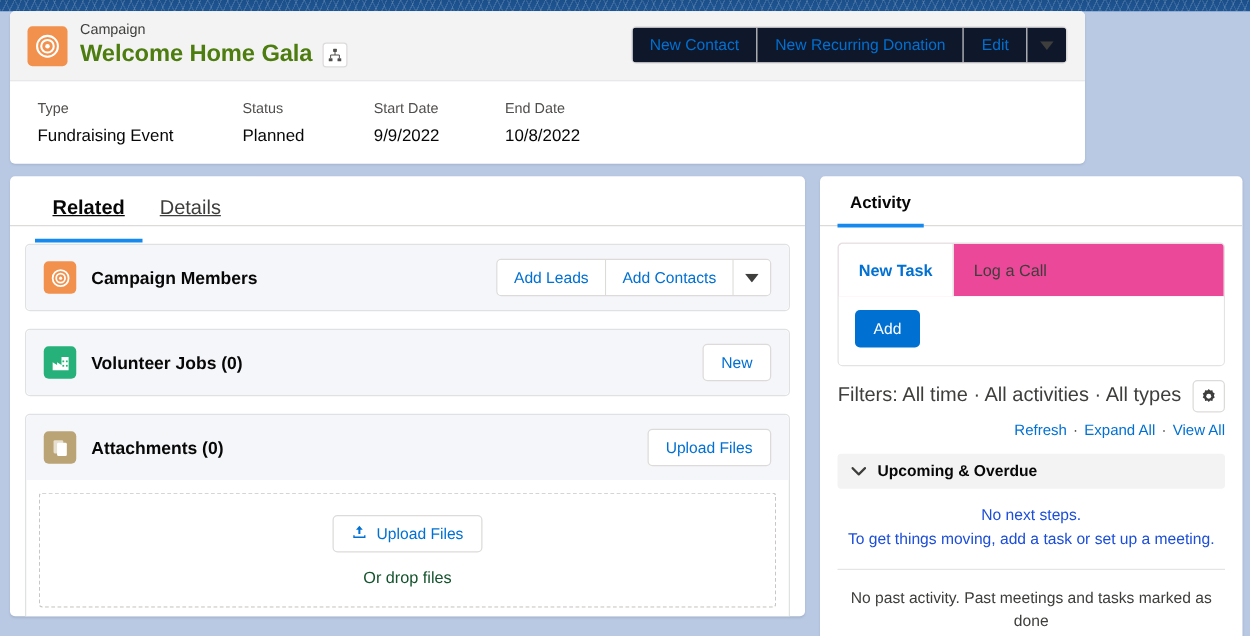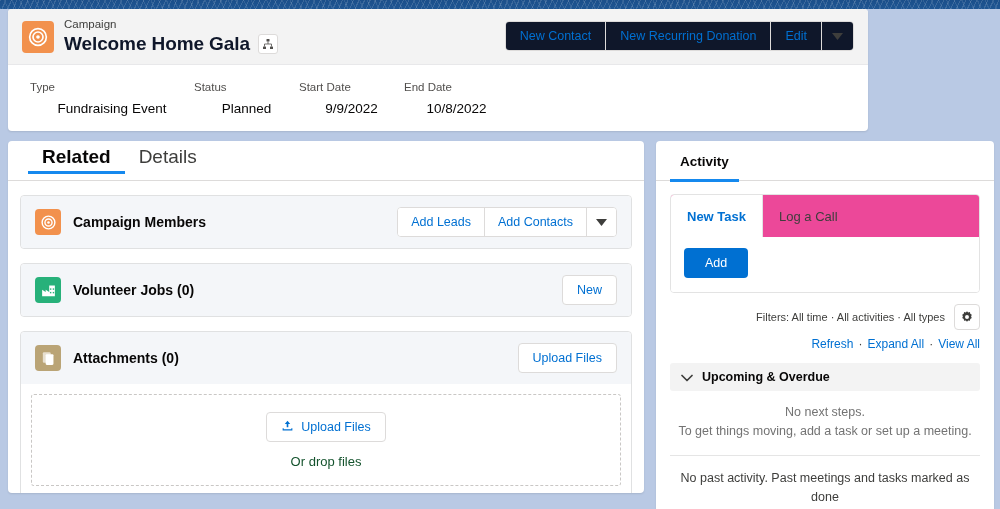--- a/index.html
+++ b/index.html
@@ -68,21 +68,21 @@
   .hdr-text { position: absolute; left: 56px; top: 8px; }
   .hdr-eyebrow {
     font-size: 11.5px;
     color: #3e3e3c;
     line-height: 15px;
   }
   .hdr-title-row { display: flex; align-items: center; gap: 8px; margin-top: 1px; }
   .hdr-title {
     font-size: 19px;
     font-weight: bold;
-    color: #0f172a;
+    color: #4d7c0f;
     letter-spacing: -0.1px;
   }
   .hier-btn {
     width: 20px; height: 20px;
     border: 1px solid #dddbda;
     border-radius: 3px;
     background: #fff;
     display: flex; align-items: center; justify-content: center;
   }
 
@@ -120,21 +120,20 @@
     font-size: 11.5px;
     color: #514f4d;
     line-height: 16px;
   }
   .field-value {
     font-size: 13.5px;
     color: #080707;
     line-height: 20px;
     margin-top: 4px;
     white-space: nowrap;
-    text-align: center;
   }
 
   
   .left-panel {
     position: absolute;
     top: 141px;
     left: 8px;
     width: 636px;
     height: 352px;
     background: #fff;
@@ -144,24 +143,25 @@
   }
   .tabbar {
     display: flex;
     height: 40px;
     border-bottom: 1px solid #dddbda;
     padding-left: 20px;
   }
   .tab {
     display: flex; align-items: center;
     padding: 0 14px;
-    font-size: 19px;
+    font-size: 16px;
     color: #3e3e3c;
     position: relative;
-    height: 32px;
+    height: 52px;
+    text-decoration: underline;
   }
   .tab.active { font-weight: bold; color: #080707; }
   .tab.active::after {
     content: "";
     position: absolute;
     left: 0; right: 0; bottom: -1px;
     height: 3px;
     background: #1589ee;
   }
 
@@ -327,37 +327,37 @@
     height: 30px;
     border: 1px solid #dddbda;
     border-radius: 4px;
     background: #fff;
     font-size: 12.5px;
     color: #7c7c7c;
     text-align: center;
     line-height: 28px;
   }
   .add-btn {
-    width: 64px; height: 30px;
+    width: 52px; height: 30px;
     background: #0070d2;
     border-radius: 4px;
     color: #fff;
     font-size: 12.5px;
     display: flex; align-items: center; justify-content: center;
   }
 
   .filters-row {
     display: flex;
     align-items: center;
     justify-content: flex-end;
     gap: 9px;
     padding: 11px 14px 0 14px;
   }
   .filters-text {
-    font-size: 11px;
+    font-size: 16px;
     color: #3e3e3c;
   }
   .gear-btn {
     width: 26px; height: 26px;
     border: 1px solid #dddbda;
     border-radius: 4px;
     background: #fff;
     display: flex; align-items: center; justify-content: center;
     flex: 0 0 auto;
   }
@@ -386,21 +386,21 @@
     font-weight: bold;
     color: #080707;
   }
 
   .empty-block {
     padding: 12px 16px 14px 16px;
     text-align: center;
   }
   .empty-line {
     font-size: 12.5px;
-    color: #737373;
+    color: #1d4ed8;
     line-height: 19px;
   }
   .divider {
     margin: 0 14px;
     height: 1px;
     background: #e5e5e5;
   }
   .past-block {
     padding: 13px 22px 0 22px;
     text-align: center;

